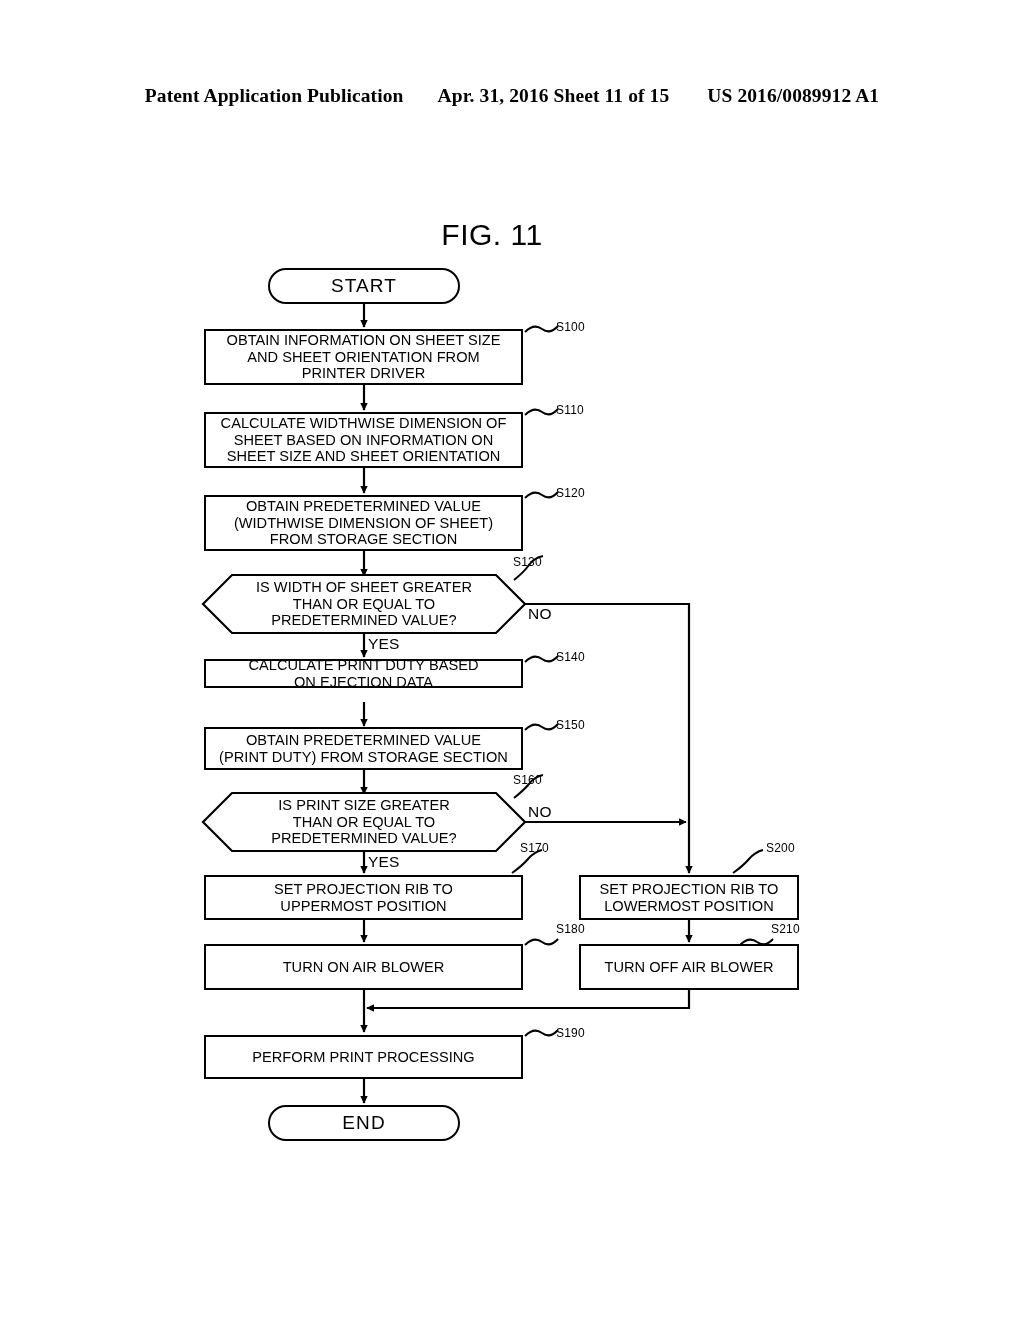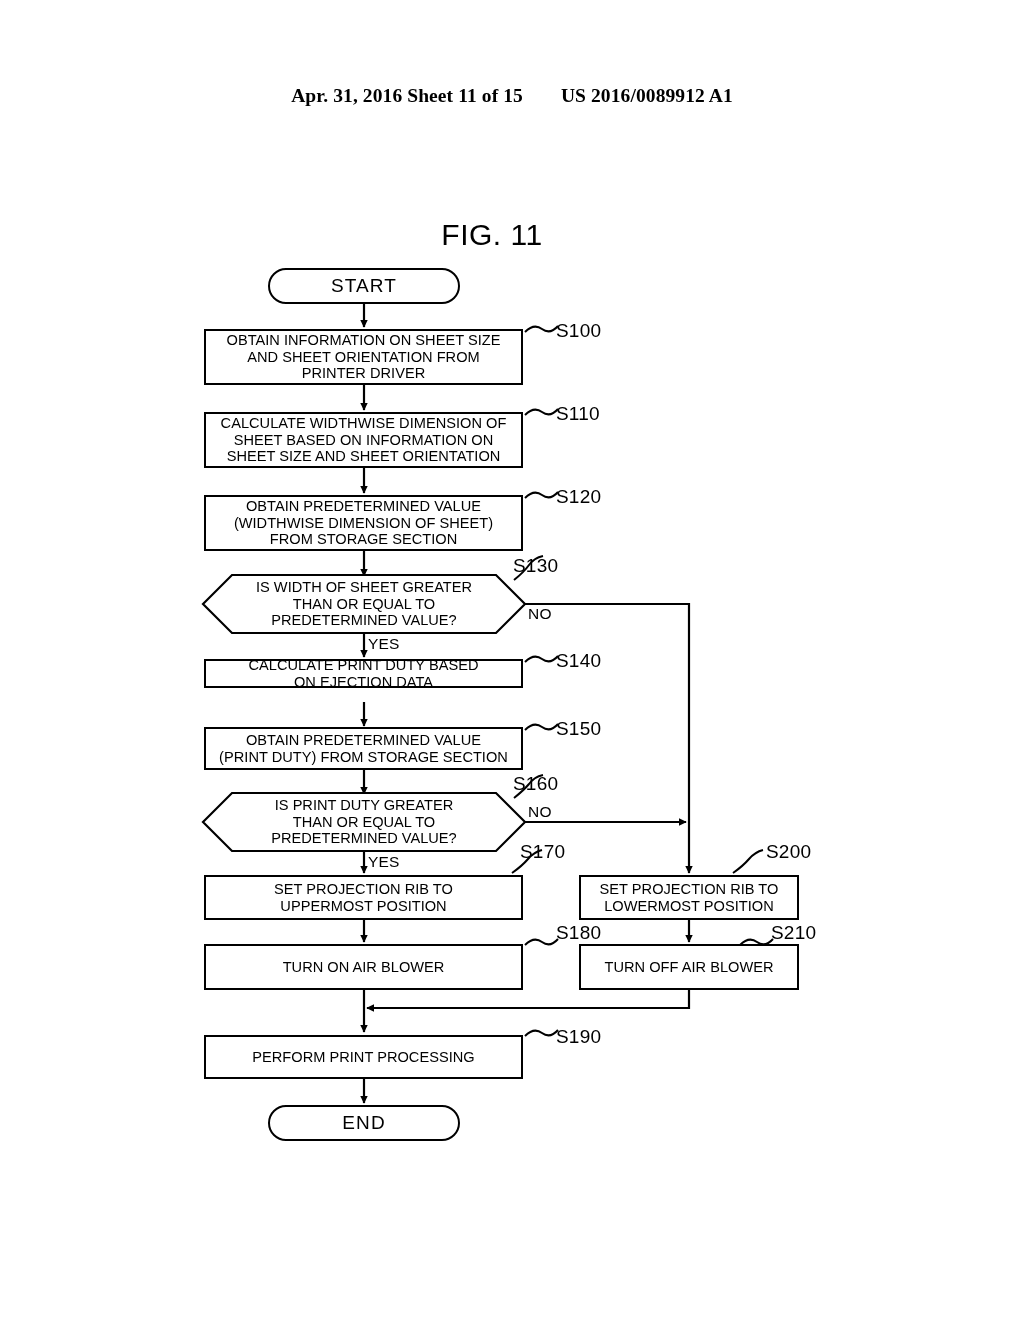--- a/index.html
+++ b/index.html
@@ -92,37 +92,38 @@
     justify-content: center;
     text-align: center;
     font-size: 14.6px;
     line-height: 1.16;
     white-space: pre-line;
   }
 
   
   .step-label {
     position: absolute;
-    font-size: 19px;
+    font-size: 12px;
     letter-spacing: 0.2px;
     white-space: nowrap;
   }
 
   
   .branch-label {
     position: absolute;
     font-size: 15.5px;
     letter-spacing: 0.2px;
     white-space: nowrap;
   }
 </style>
 </head>
 <body>
 
 <div id="pub-header">
+  <span class="seg-left">Patent Application Publication</span>
   <span class="seg-mid">Apr. 31, 2016  Sheet 11 of 15</span>
   <span class="seg-right">US 2016/0089912 A1</span>
 </div>
 
 <div id="fig-title">
   <span>FIG. 11</span>
 </div>
 
 <svg id="flow-svg" viewBox="0 0 1024 1320" xmlns="http://www.w3.org/2000/svg">
   <defs>
@@ -240,21 +241,21 @@
 
 <div class="node process" style="left:204px; top:727px; width:319px; height:43px;">
   <span>OBTAIN PREDETERMINED VALUE
 (PRINT DUTY) FROM STORAGE SECTION</span>
 </div>
 <div class="step-label" style="left:556px; top:718px;">
   <span>S150</span>
 </div>
 
 <div class="decision-text" style="left:218px; top:794px; width:292px; height:56px;">
-  <span>IS PRINT DUTY GREATER
+  <span>IS PRINT SIZE GREATER
 THAN OR EQUAL TO
 PREDETERMINED VALUE?</span>
 </div>
 <div class="step-label" style="left:513px; top:773px;">
   <span>S160</span>
 </div>
 <div class="branch-label" style="left:528px; top:803px;">
   <span>NO</span>
 </div>
 <div class="branch-label" style="left:368px; top:853px;">

